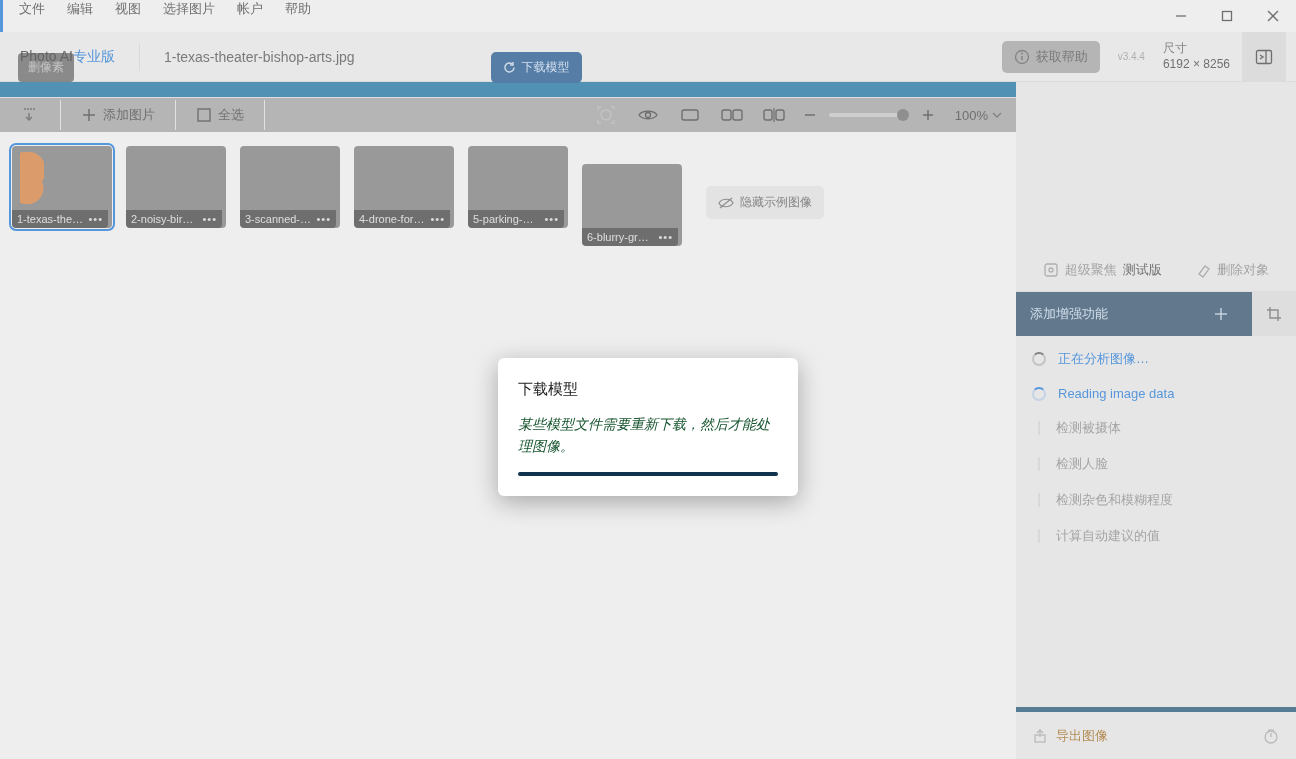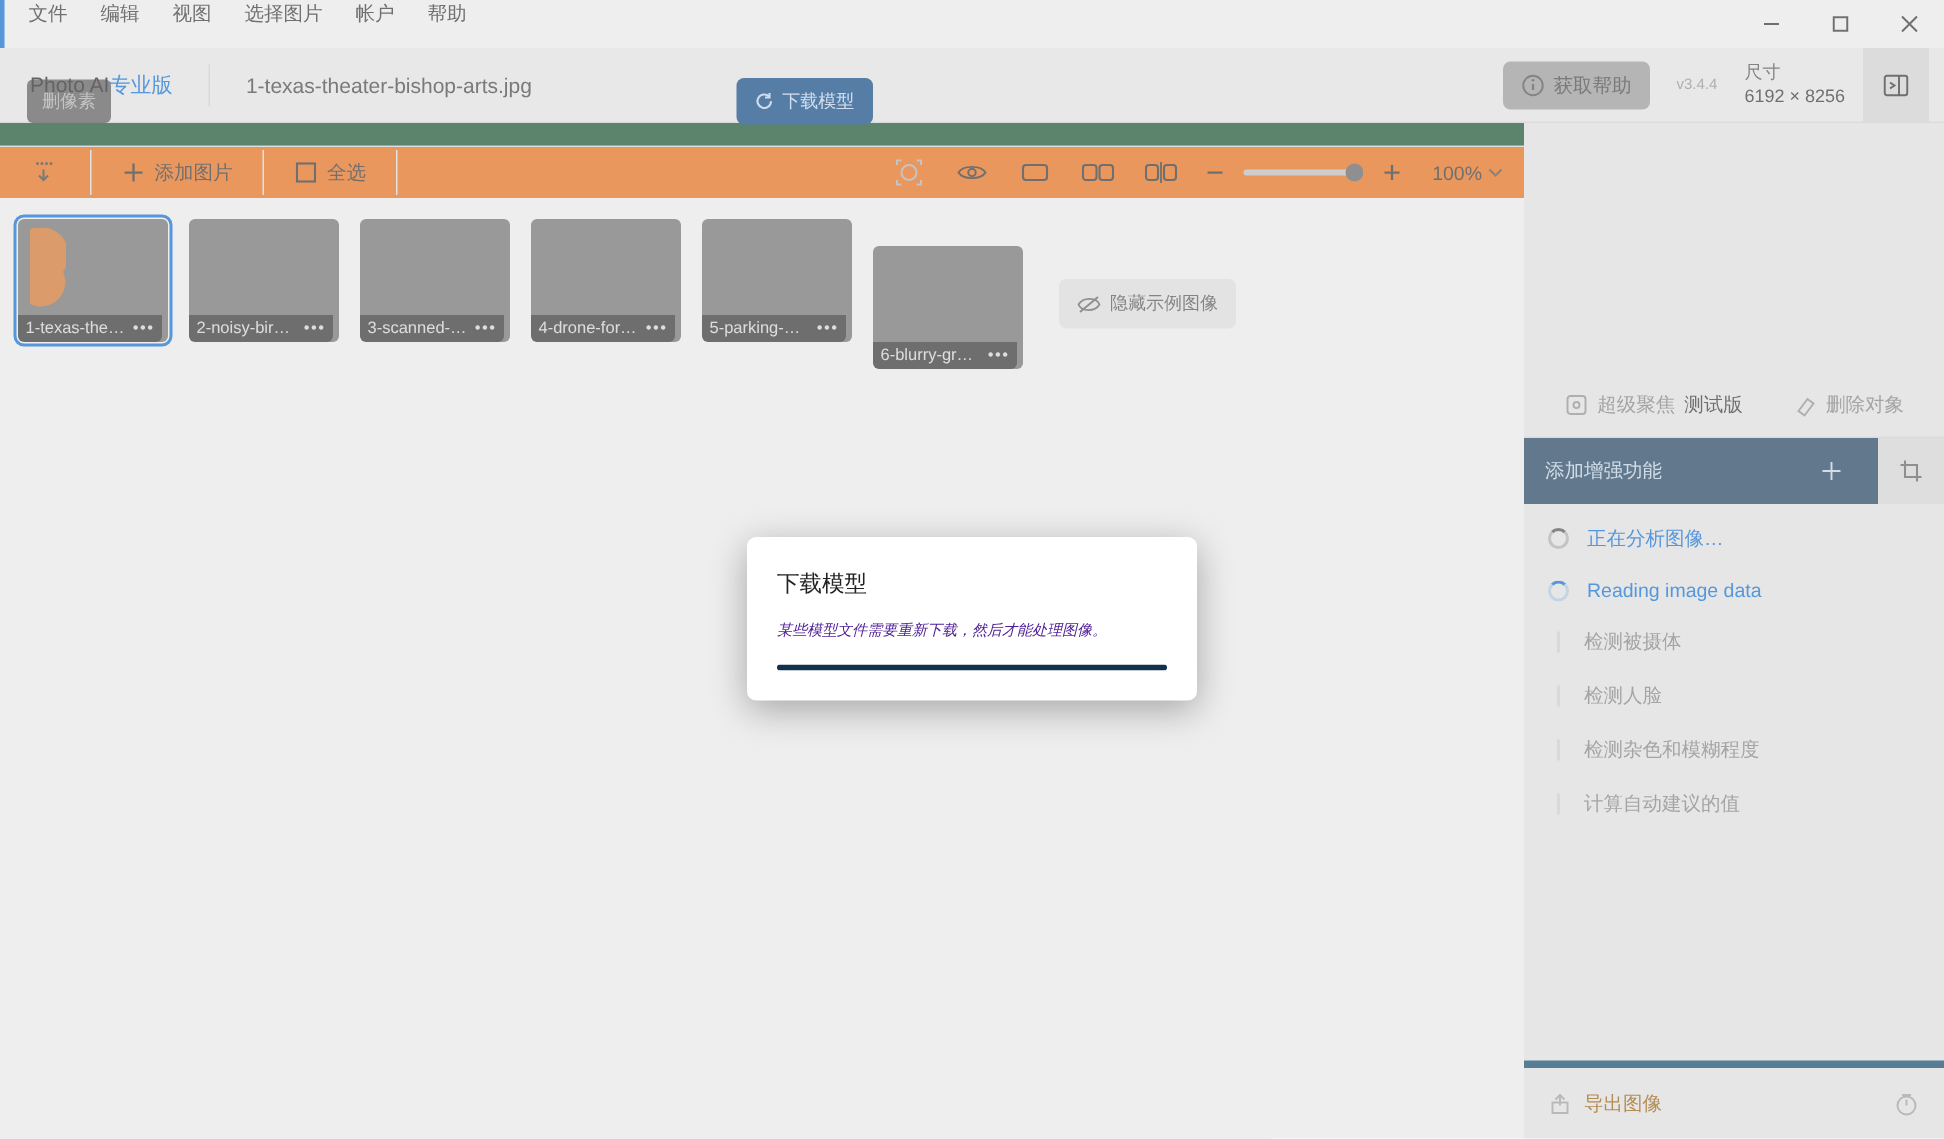--- a/index.html
+++ b/index.html
@@ -21,28 +21,28 @@
 .header .spacer { flex: 1; }
 .header .help-btn { display: flex; align-items: center; background: #a3a3a3; border-radius: 5px; padding: 7px 12px; color: #444; cursor: pointer; font-size: 13px; }
 .header .help-btn svg { margin-right: 6px; }
 .header .version { color: #9a9a9a; margin: 0 18px; font-size: 10px; }
 .header .size-block { line-height: 1.3; font-size: 12px; color: #333; margin-right: 12px; }
 .header .size-block .lbl { color: #555; }
 .header .panel-toggle { width: 44px; height: 50px; background: #e2e2e2; display:flex; align-items:center; justify-content:center; cursor:pointer; }
 
 
 .main { display: flex; height: calc(100% - 32px - 50px); }
-.canvas-area { width: 1016px; background: #14532d; display: flex; flex-direction: column; position: relative; }
+.canvas-area { width: 1016px; background: #0369a1; display: flex; flex-direction: column; position: relative; }
 .canvas-viewport { flex: 1; position: relative; }
 .canvas-bottom-actions { position: absolute; bottom: 14px; left: 0; right: 0; display:flex; align-items:center; padding: 0 18px; }
 .pill-dark { background: rgba(30,30,30,.7); color: #bcbcbc; font-size: 12px; padding: 6px 10px; border-radius: 4px; }
 .dl-btn { background: #0a4a8b; color: #d0e4ff; font-size: 12px; padding: 7px 12px; border-radius: 5px; display:flex; align-items:center; gap:6px; margin: 0 auto; cursor:pointer; }
 
 
-.toolbar { height: 50px; background: #f97316; border-top: 1px solid #e6e6e6; display: flex; align-items: center; padding: 0 14px; gap: 8px; }
+.toolbar { height: 50px; background: #a3a3a3; border-top: 1px solid #e6e6e6; display: flex; align-items: center; padding: 0 14px; gap: 8px; }
 .toolbar .tool { display:flex; align-items:center; gap:6px; padding: 5px 8px; color: #333; font-size: 13px; cursor: pointer; }
 .toolbar .sep { width:1px; height: 30px; background: #eaeaea; margin: 0 4px; }
 .toolbar .spacer { flex: 1; }
 .toolbar .icon-btn { width: 34px; height: 34px; display:flex; align-items:center; justify-content:center; color: #444; cursor:pointer; }
 .toolbar .zoom-slider { width: 80px; height: 4px; background: #ccc; border-radius: 2px; position: relative; }
 .toolbar .zoom-slider .handle { position:absolute; right: 0; top: -4px; width: 12px; height: 12px; background: #666; border-radius: 50%; }
 .toolbar .zoom-val { font-size: 13px; color: #333; margin-left: 8px; display:flex; align-items:center; gap:4px; }
 
 
 .thumbs { height: calc(100% - 50px); padding: 14px 12px 0 12px; background:#fff; display:flex; align-items:flex-start; gap:14px; }
@@ -70,21 +70,21 @@
 .step.active { color:#0a72e0; }
 .step.header-step { font-weight:500;text-align:right; }
 .spinner { width:14px; height:14px; border:2px solid #bbb; border-top-color:#555; border-radius:50%; display:inline-block; }
 .step .bullet { width:2px; height: 14px; background: #ddd; margin-left: 6px; margin-right: 4px; }
 .sidebar .export-row { margin-top:auto; height: 52px; border-top:5px solid #0c4a6e; display:flex; align-items:center; padding: 0 16px; color:#a16207; gap:8px; }
 .sidebar .export-row .alarm { margin-left:auto; }
 
 
 .modal { position:absolute; left:498px; top:358px; width:300px; background:#fff; border-radius:6px; box-shadow: 0 6px 24px rgba(0,0,0,.3); padding: 22px 20px 20px; }
 .modal .title { font-size: 15px; color:#222; margin-bottom: 14px; }
-.modal .msg { font-size: 10px; color:#4c1d95; font-style: italic; line-height:1.6; margin-bottom: 14px; }
+.modal .msg { font-size: 14px; color:#14532d; font-style: italic; line-height:1.6; margin-bottom: 14px; }
 .modal .progress { height: 4px; background:#e4e4e4; border-radius: 2px; overflow:hidden; }
 .modal .progress .bar { height:100%; background:#11324f; width: 100%; }
 
 
 .dim-overlay { position:absolute; inset:0; background: rgba(210,210,210,0.38); pointer-events:none; z-index: 5; }
 .modal { z-index: 10; }
 
 
 .canvas-col { display:flex; flex-direction:column; width: 1016px; }
 

